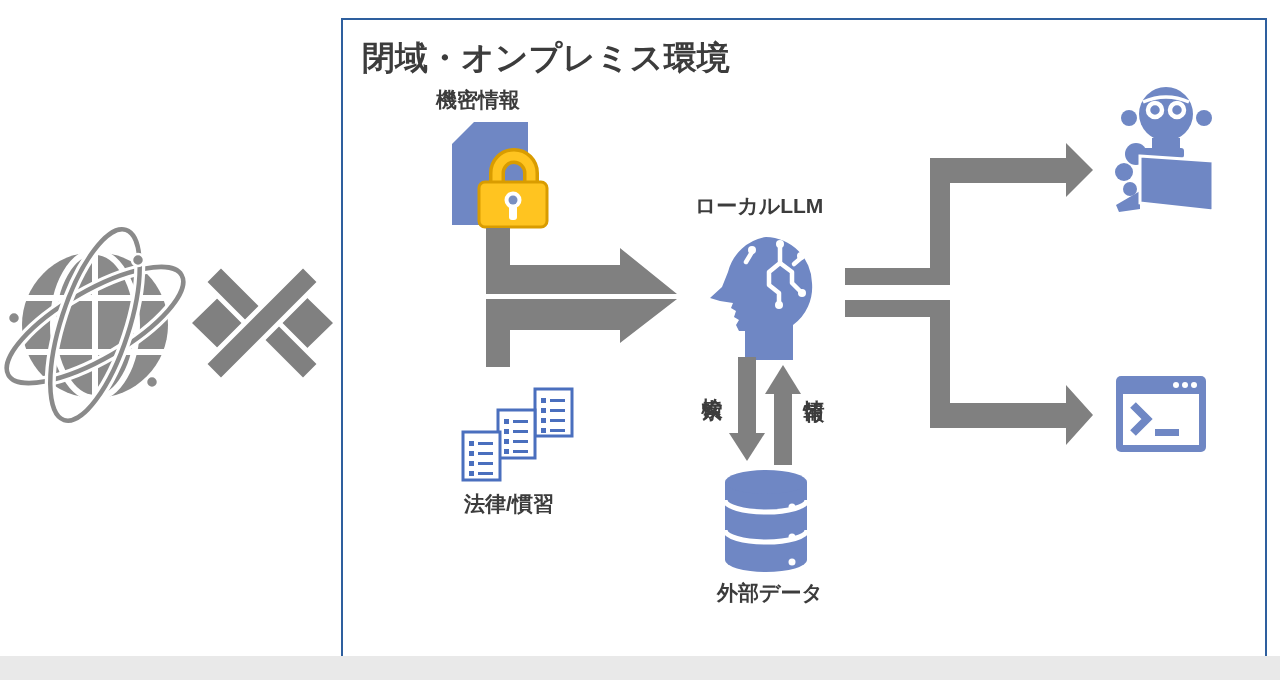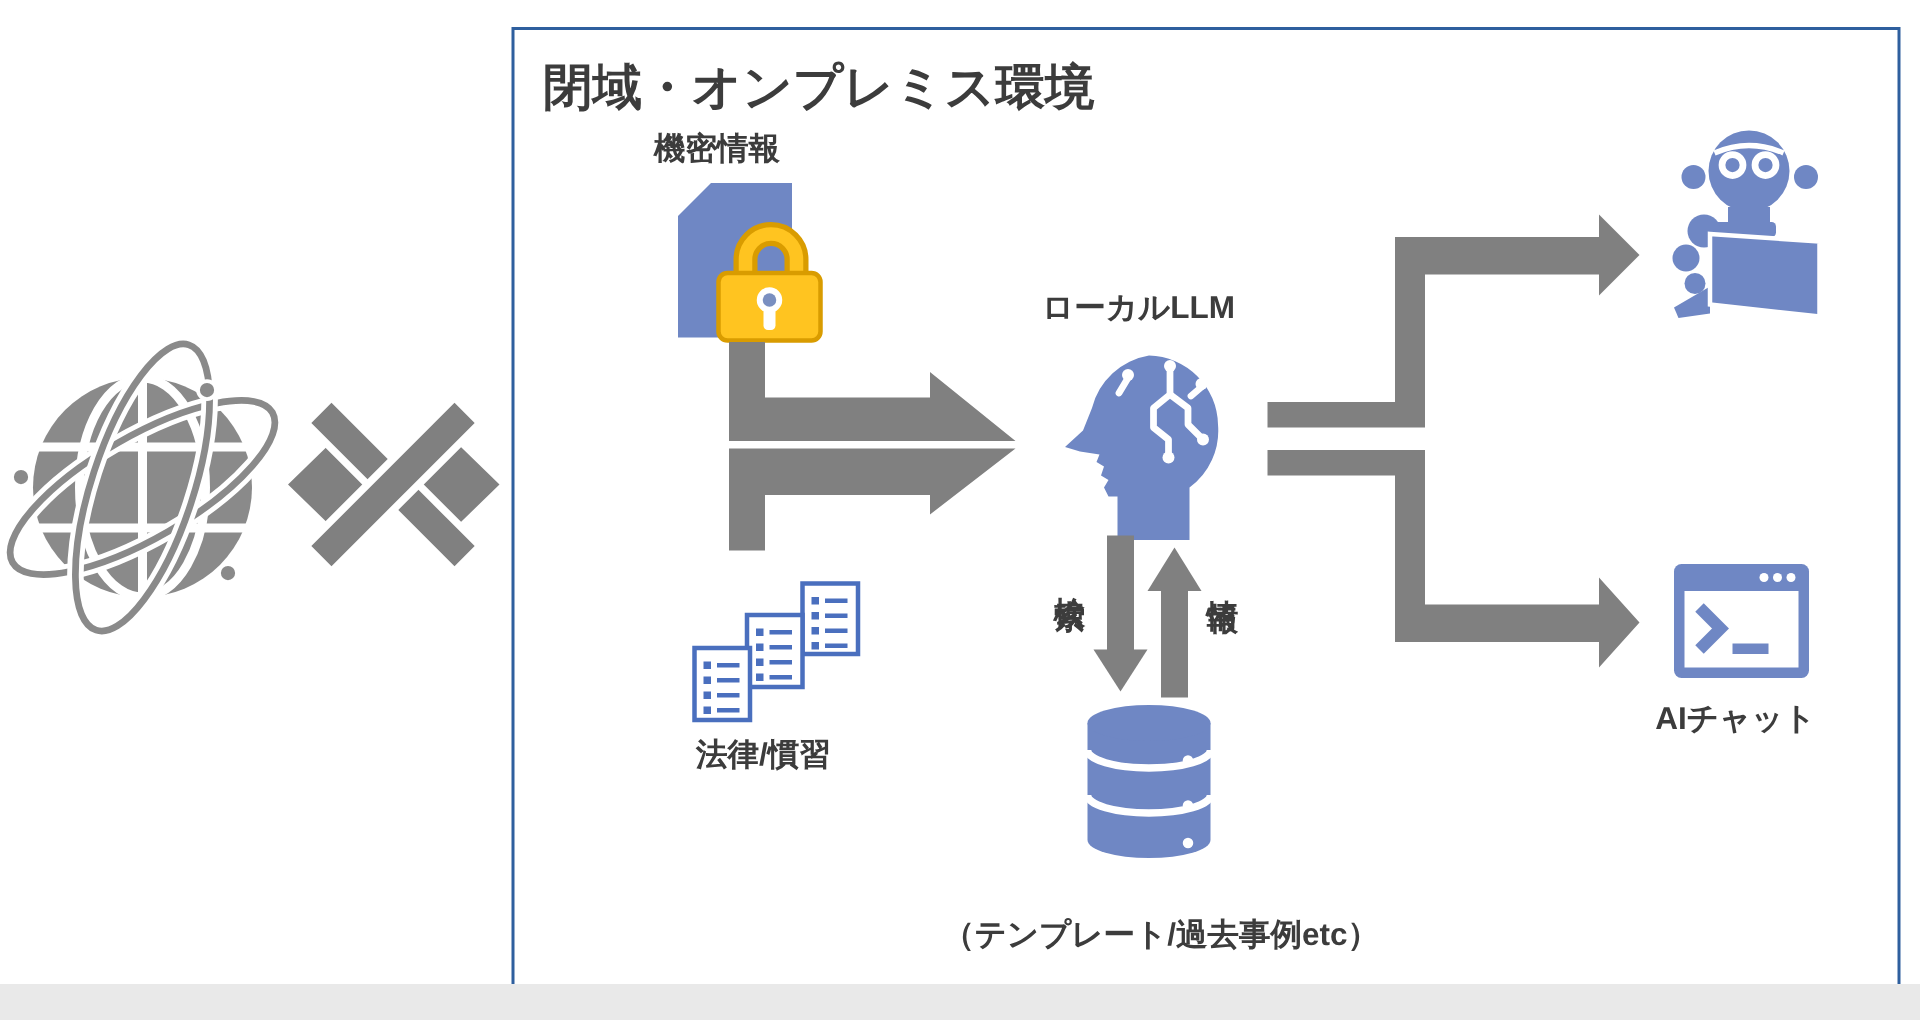--- a/index.html
+++ b/index.html
@@ -213,18 +213,17 @@
   <div class="lbl" style="left:378px;top:88px;width:200px;">機密情報</div>
 
   <div class="lbl" style="left:659px;top:194px;width:200px;">ローカルLLM</div>
 
   <div class="lbl" style="left:409px;top:492px;width:200px;">法律/慣習</div>
 
   <div class="vlbl" style="left:698px;top:381px;">検索</div>
 
   <div class="vlbl" style="left:800px;top:383px;">情報</div>
 
-
-  <div class="lbl" style="left:614px;top:612px;width:320px;">（テンプレート/過去事例etc）</div>
-
-
-  <div class="lbl" style="left:1057px;top:468px;width:200px;">AIチャット</div>
+  <div class="lbl" style="left:670px;top:581px;width:200px;">外部データ</div>
+
+
+
 </div>
 
 </body></html>

